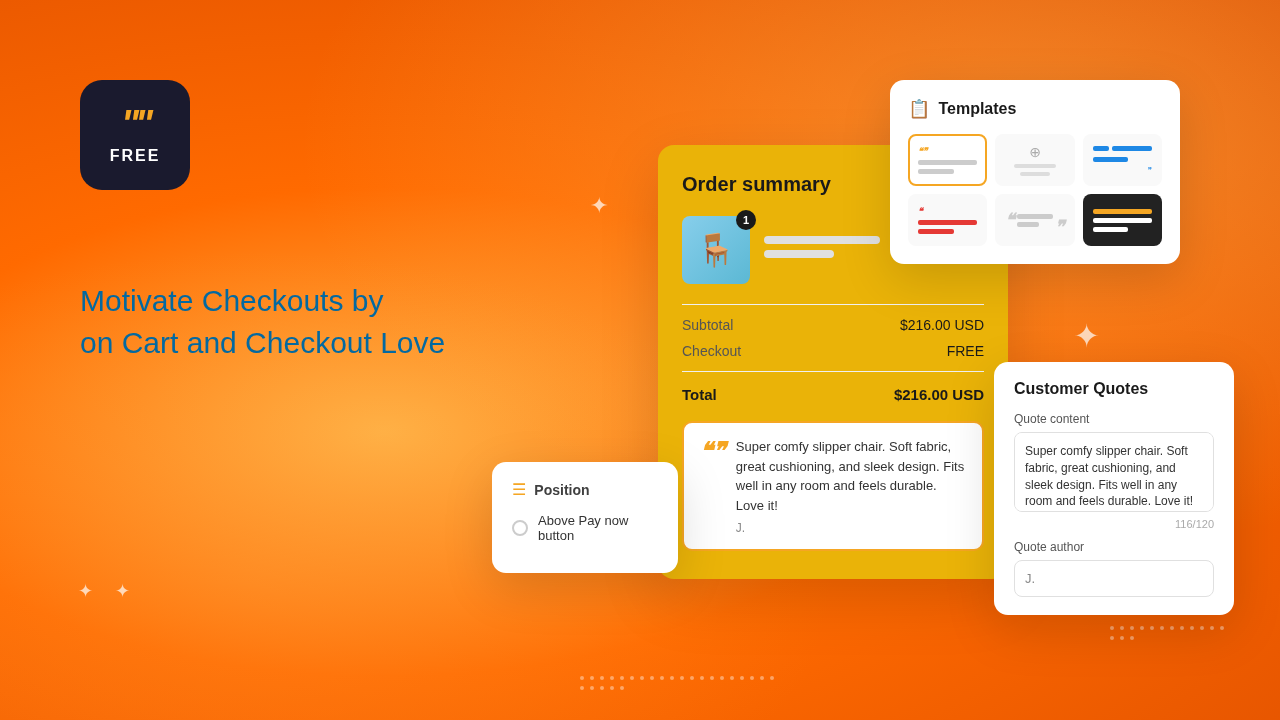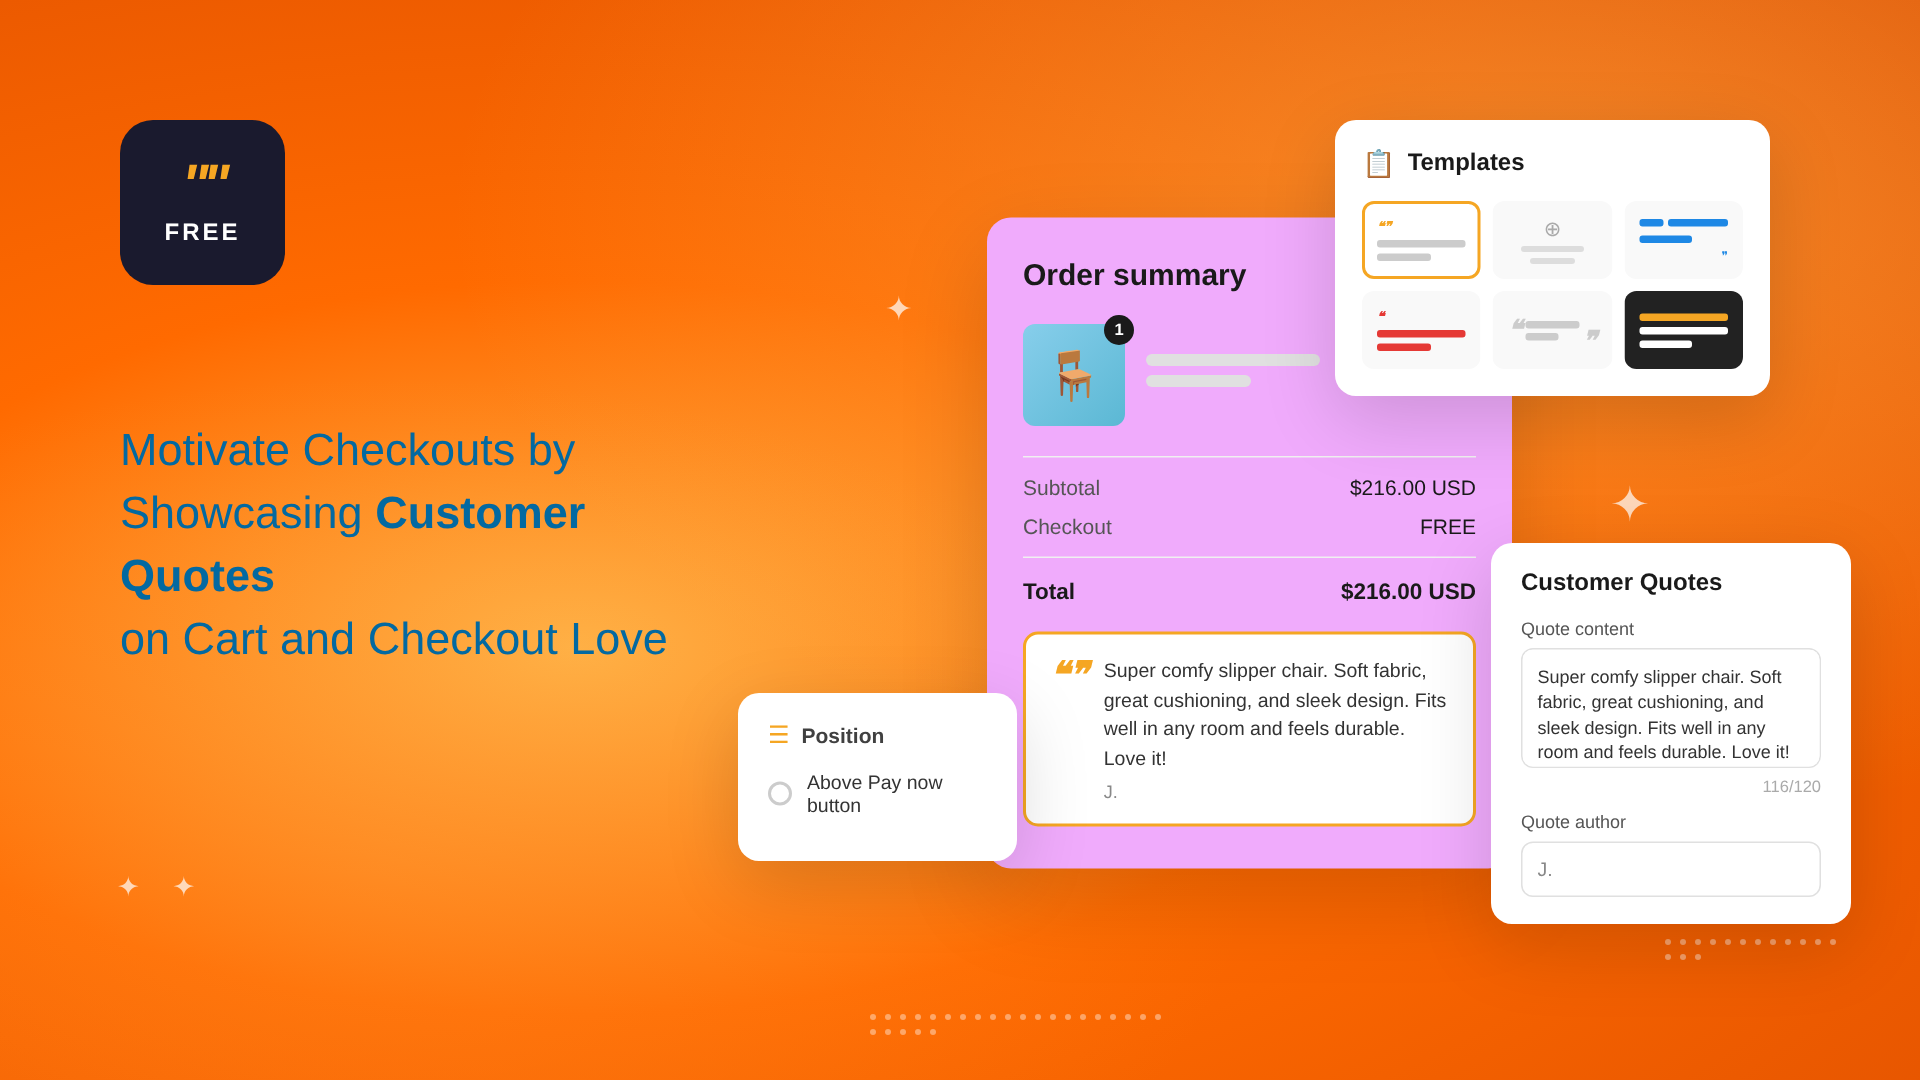--- a/index.html
+++ b/index.html
@@ -79,21 +79,21 @@
     .hero-text .bold {
       font-weight: 800;
     }
 
     
     .checkout-card {
       position: absolute;
       top: 145px;
       left: 658px;
       width: 350px;
-      background: #f0abfc;
+      background: #eab308;
       border-radius: 16px;
       padding: 28px 24px;
       box-shadow: 0 20px 60px rgba(0,0,0,0.15);
     }
 
     .checkout-title {
       font-size: 20px;
       font-weight: 700;
       color: #1a1a1a;
       margin-bottom: 20px;
@@ -516,23 +516,20 @@
     <div class="dot"></div>
 </div>
 
 <div class="logo">
   <div class="logo-quotes">""</div>
   <div class="logo-text">FREE</div>
 </div>
 
 <div class="hero-text">
   <div>Motivate Checkouts by</div>
-  <div>
-    <span>Showcasing </span><span class="bold">Customer Quotes</span>
-  </div>
   <div>on Cart and Checkout Love</div>
 </div>
 
 <div class="checkout-card">
   <div class="checkout-title">Order summary</div>
 
   <div class="product-row">
     <div class="product-image-wrap">
       <div class="product-img">🪑</div>
       <div class="product-badge">1</div>

